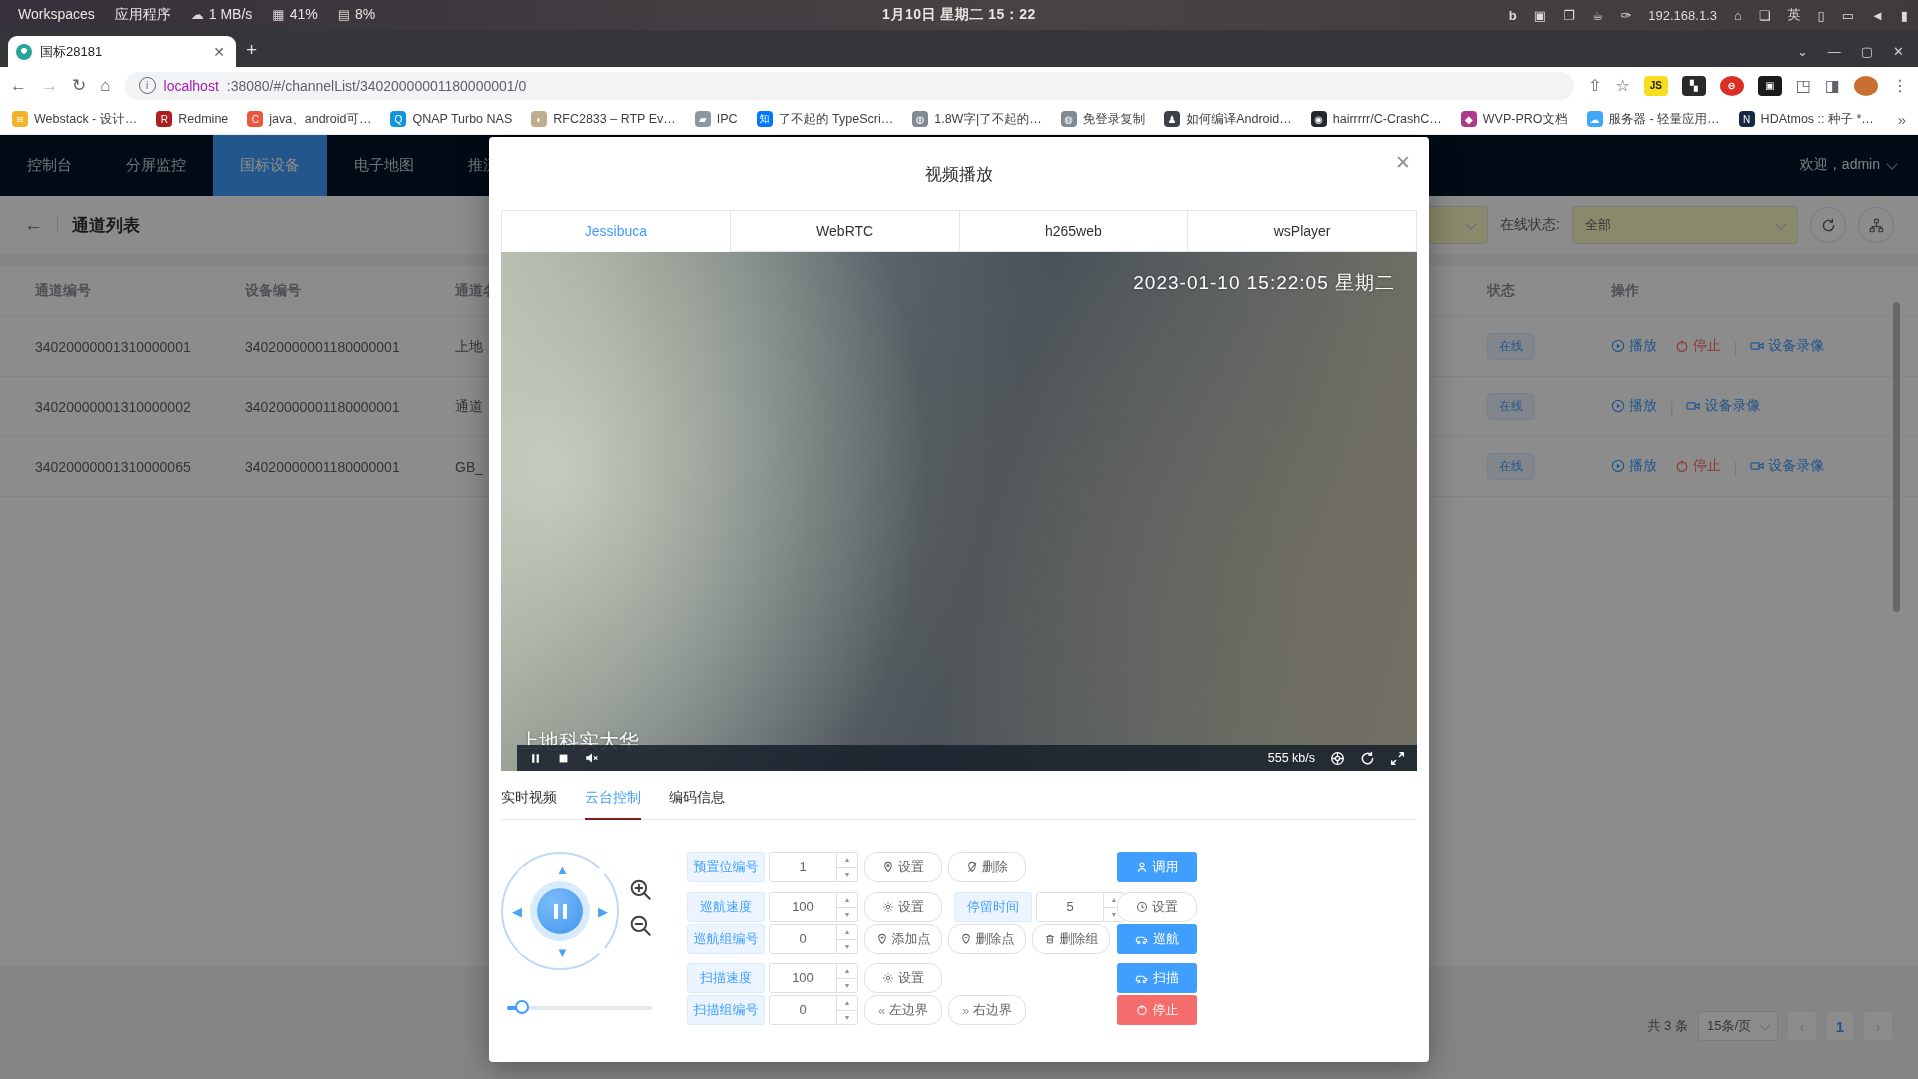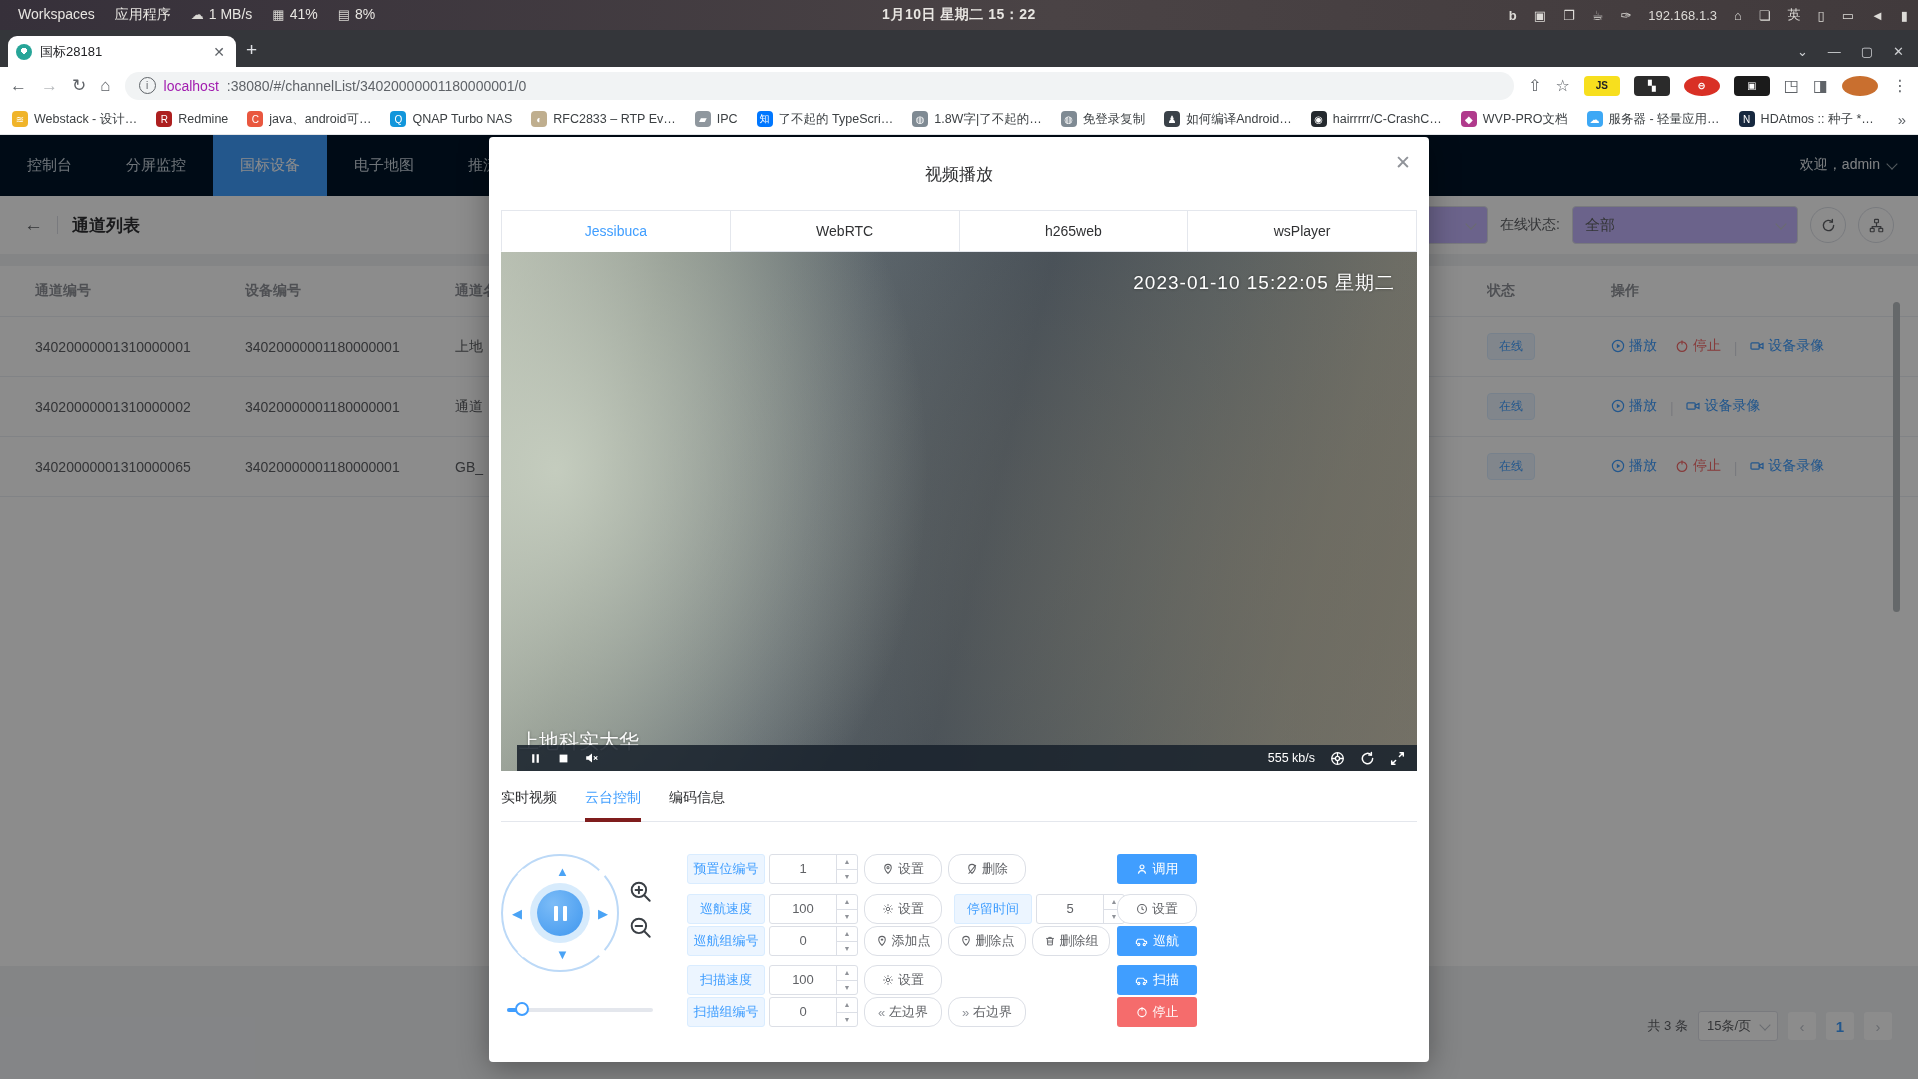--- a/index.html
+++ b/index.html
@@ -24,41 +24,41 @@
   #winctl{margin-left:auto;display:flex;align-items:center;gap:20px;color:#cfd1d4;font-size:13px;padding:0 14px 8px 0;}
   #toolbar{height:37px;background:#fff;display:flex;align-items:center;gap:14px;padding:0 10px;position:relative;z-index:300;}
   #toolbar .nv{color:#5f6368;font-size:17px;}
   #toolbar .nv.dis{color:#b8bbbe;}
   #omnibox{flex:1;height:28px;background:#f1f3f4;border-radius:14px;display:flex;align-items:center;
     padding:0 14px;gap:8px;font-size:14px;min-width:0;}
   #omnibox .info{width:15px;height:15px;border:1.4px solid #5f6368;border-radius:50%;color:#5f6368;font-size:10px;
     display:flex;align-items:center;justify-content:center;flex:none;}
   #omnibox .host{color:#a21caf;}
   #omnibox .rest{color:#5f6368;white-space:nowrap;overflow:hidden;}
-  .extbox{width:36px;height:20px;border-radius:4px;display:flex;align-items:center;justify-content:center;
+  .extbox{width:24px;height:20px;border-radius:4px;display:flex;align-items:center;justify-content:center;
     font-size:10px;font-weight:bold;flex:none;}
   #toolbar .tbi{color:#5f6368;font-size:16px;}
   #bookmarks{height:30px;background:#fff;border-bottom:1px solid #e4e6e8;display:flex;align-items:center;
     padding:0 12px;gap:19px;font-size:12.5px;color:#3c4043;position:relative;z-index:300;}
   .bm{display:flex;align-items:center;gap:6px;white-space:nowrap;}
   .bm .bic{width:16px;height:16px;border-radius:4px;color:#fff;font-size:10px;display:flex;align-items:center;justify-content:center;flex:none;}
   #bm-more{margin-left:auto;color:#5f6368;font-size:15px;}
   
   #page{position:absolute;top:134px;left:0;right:0;bottom:0;background:#f0f2f5;}
   #appnav{height:62px;background:#001529;display:flex;align-items:center;color:#c9d3dc;font-size:15px;}
   .navitem{padding:0 27px;height:62px;display:flex;align-items:center;}
   .navitem.active{background:#409eff;color:#fff;}
   #welcome{margin-left:auto;padding-right:22px;color:#e7ebef;display:flex;gap:8px;align-items:center;font-size:14px;}
   #subheader{height:58px;background:#fff;display:flex;align-items:center;padding:0 24px;}
   #back-arrow{font-size:19px;color:#606266;}
   .vsep{width:1px;height:18px;background:#dcdfe6;margin:0 14px;}
   #page-title{font-size:17px;font-weight:bold;color:#303133;}
   #subheader .right{margin-left:auto;display:flex;align-items:center;gap:12px;}
-  .sel{height:36px;border:1px solid #dcdfe6;border-radius:4px;background:#c4b5fd;display:flex;align-items:center;
-    justify-content:space-between;padding:0 12px;color:#606266;font-size:15px;}
+  .sel{height:36px;border:1px solid #dcdfe6;border-radius:4px;background:#fef9c3;display:flex;align-items:center;
+    justify-content:space-between;padding:0 12px;color:#606266;font-size:13px;}
   .chev{width:7px;height:7px;border-right:1.4px solid #c0c4cc;border-bottom:1.4px solid #c0c4cc;
     transform:rotate(45deg);margin-top:-3px;flex:none;}
   .rbtn{width:34px;height:34px;border:1px solid #dcdfe6;border-radius:50%;background:#fff;display:flex;
     align-items:center;justify-content:center;color:#606266;}
   #tablewrap{background:#fff;margin-top:12px;height:700px;}
   .trow{display:grid;grid-template-columns:210px 210px 1fr 124px 307px;padding-left:35px;align-items:center;
     border-bottom:1px solid #ebeef5;font-size:14px;color:#606266;height:59px;}
   .trow.head{height:50px;color:#909399;font-weight:bold;}
   .tcell{white-space:nowrap;overflow:hidden;padding-right:10px;}
   .badge{display:inline-block;padding:4px 11px;font-size:12px;color:#409eff;background:#ecf5ff;
@@ -94,21 +94,21 @@
     text-shadow:0 0 3px rgba(0,0,0,.45);}
   #watermark{position:absolute;left:18px;bottom:16px;color:rgba(255,255,255,.96);font-size:20px;z-index:1;
     text-shadow:0 0 3px rgba(0,0,0,.4);}
   #ctrlbar{position:absolute;left:16px;right:0;bottom:0;height:26px;background:rgba(25,34,44,.88);
     display:flex;align-items:center;gap:15px;padding:0 12px;z-index:2;color:#fff;}
   #ctrlbar .rgt{margin-left:auto;display:flex;align-items:center;gap:15px;}
   #bitrate{font-size:12.5px;color:#fff;}
   svg.mi{display:block;}
   #itabs{display:flex;margin:18px 12px 0;border-bottom:1px solid #e4e7ed;gap:28px;}
   .itab{padding-bottom:11px;font-size:14px;color:#303133;margin-bottom:-1px;}
-  .itab.active{color:#409eff;border-bottom:4px solid #7f1d1d;}
+  .itab.active{color:#409eff;border-bottom:2px solid #7f1d1d;}
   
   #ptzsec{margin:0 12px;padding-top:32px;display:flex;}
   #ptzleft{width:186px;position:relative;height:200px;flex:none;}
   #pad{position:absolute;left:0;top:0;width:118px;height:118px;border-radius:50%;border:2px solid #bcd9f7;box-sizing:border-box;}
   #pad .diag{position:absolute;left:55px;top:-2px;width:8px;height:118px;background:#fff;}
   #pad .d1{transform:rotate(45deg);}
   #pad .d2{transform:rotate(-45deg);}
   .parrow{position:absolute;color:#4aa3f5;font-size:13px;line-height:1;}
   #pcenter{position:absolute;left:50%;top:50%;transform:translate(-50%,-50%);width:46px;height:46px;border-radius:50%;
     background:radial-gradient(circle at 35% 30%,#7cbcf7,#3f97ef);box-shadow:0 0 0 7px rgba(140,197,247,.35);

